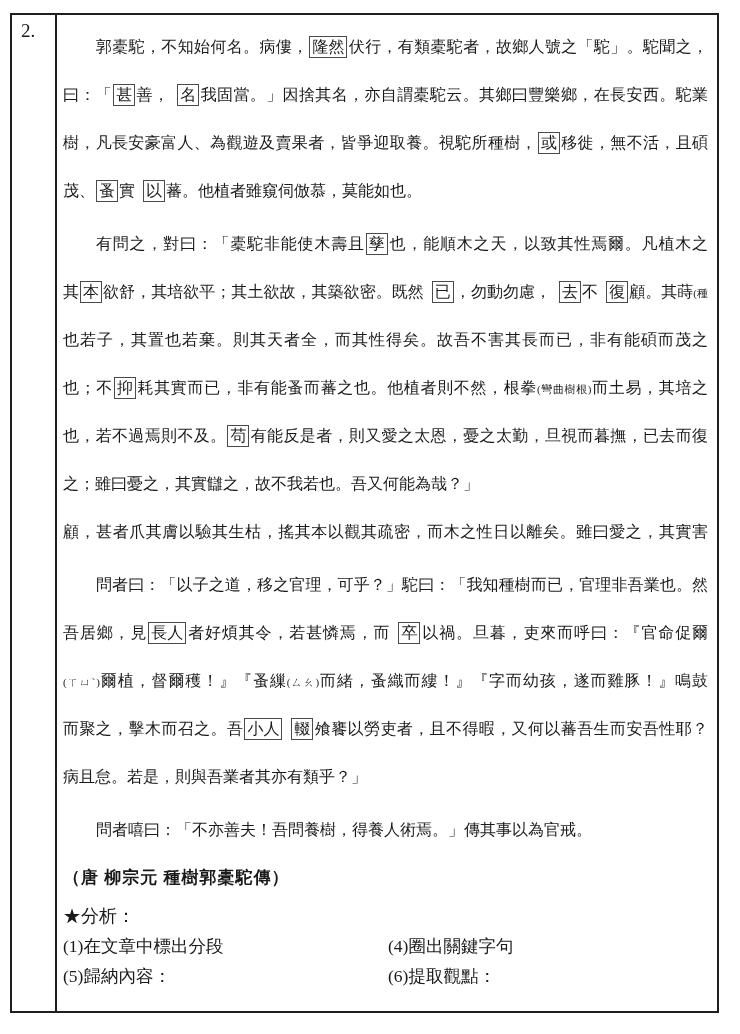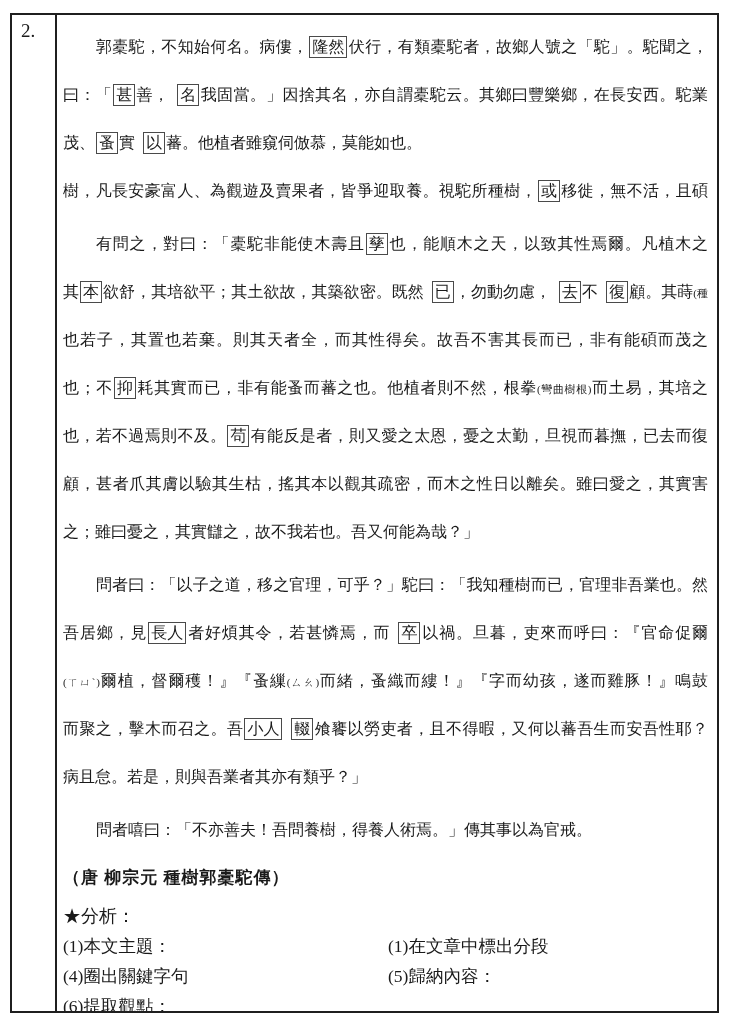--- a/index.html
+++ b/index.html
@@ -26,20 +26,21 @@
     width: 45px;
     border-right: 2px solid #1f1f1f;
     padding: 5px 0 0 9px;
     font-size: 19px;
     flex-shrink: 0;
   }
   .text-cell {
     flex: 1;
     padding: 8px 9px 0 6px;
     overflow: hidden;
+    border-radius: 29px;
   }
   .body-text { width: 100%; }
   .body-line {
     font-size: 16px;
     height: 48px;
     line-height: 48px;
     text-align: justify;
     text-align-last: justify;
     font-feature-settings: "halt" 1;
     white-space: normal;
@@ -84,41 +85,40 @@
 
 <div class="sheet">
   <div class="doc-table">
     <div class="num-cell">
       <span>2.</span>
     </div>
     <div class="text-cell">
       <div class="body-text">
           <div class="body-line indent">郭橐駝，不知始何名。病僂，<span class="boxed">隆然</span>伏行，有類橐駝者，故鄉人號之「駝」。駝聞之，</div>
           <div class="body-line">曰：「<span class="boxed">甚</span>善，<span class="boxed">名</span>我固當。」因捨其名，亦自謂橐駝云。其鄉曰豐樂鄉，在長安西。駝業種</div>
+          <div class="body-line">樹，凡長安豪富人、為觀遊及賣果者，皆爭迎取養。視駝所種樹，<span class="boxed">或</span>移徙，無不活，且碩</div>
           <div class="body-line no-stretch">茂、<span class="boxed">蚤</span>實<span class="boxed">以</span>蕃。他植者雖窺伺倣慕，莫能如也。</div>
-          <div class="body-line">樹，凡長安豪富人、為觀遊及賣果者，皆爭迎取養。視駝所種樹，<span class="boxed">或</span>移徙，無不活，且碩</div>
           <div class="body-line indent para-gap">有問之，對曰：「橐駝非能使木壽且<span class="boxed">孳</span>也，能順木之天，以致其性焉爾。凡植木之性：</div>
           <div class="body-line">其<span class="boxed">本</span>欲舒，其培欲平；其土欲故，其築欲密。既然<span class="boxed">已</span>，勿動勿慮，<span class="boxed">去</span>不<span class="boxed">復</span>顧。其蒔<span class="small-note">(種植)</span></div>
           <div class="body-line">也若子，其置也若棄。則其天者全，而其性得矣。故吾不害其長而已，非有能碩而茂之</div>
           <div class="body-line">也；不<span class="boxed">抑</span>耗其實而已，非有能蚤而蕃之也。他植者則不然，根拳<span class="small-note">(彎曲樹根)</span>而土易，其培之</div>
           <div class="body-line">也，若不過焉則不及。<span class="boxed">苟</span>有能反是者，則又愛之太恩，憂之太勤，旦視而暮撫，已去而復</div>
+          <div class="body-line no-stretch">之；雖曰憂之，其實讎之，故不我若也。吾又何能為哉？」</div>
           <div class="body-line">顧，甚者爪其膚以驗其生枯，搖其本以觀其疏密，而木之性日以離矣。雖曰愛之，其實害</div>
-          <div class="body-line no-stretch">之；雖曰憂之，其實讎之，故不我若也。吾又何能為哉？」</div>
           <div class="body-line indent para-gap">問者曰：「以子之道，移之官理，可乎？」駝曰：「我知種樹而已，官理非吾業也。然</div>
           <div class="body-line">吾居鄉，見<span class="boxed">長人</span>者好煩其令，若甚憐焉，而<span class="boxed">卒</span>以禍。旦暮，吏來而呼曰：『官命促爾耕，勗</div>
           <div class="body-line"><span class="small-note">(ㄒㄩˋ)</span>爾植，督爾穫！』『蚤繅<span class="small-note">(ㄙㄠ)</span>而緒，蚤織而縷！』『字而幼孩，遂而雞豚！』鳴鼓</div>
           <div class="body-line">而聚之，擊木而召之。吾<span class="boxed">小人</span><span class="boxed">輟</span>飧饔以勞吏者，且不得暇，又何以蕃吾生而安吾性耶？故</div>
           <div class="body-line no-stretch">病且怠。若是，則與吾業者其亦有類乎？」</div>
           <div class="body-line no-stretch indent para-gap">問者嘻曰：「不亦善夫！吾問養樹，得養人術焉。」傳其事以為官戒。</div>
         </div>
       <div class="source-line">（唐 柳宗元 種樹郭橐駝傳）</div>
       <div class="analysis">
         <div class="analysis-header">★分析：</div>
         <div class="analysis-grid">
-            <div class="analysis-item">(1)本文主題：</div>
             <div class="analysis-item">(1)在文章中標出分段</div>
             <div class="analysis-item">(4)圈出關鍵字句</div>
             <div class="analysis-item">(5)歸納內容：</div>
             <div class="analysis-item">(6)提取觀點：</div>
           </div>
       </div>
     </div>
   </div>
 </div>
 

